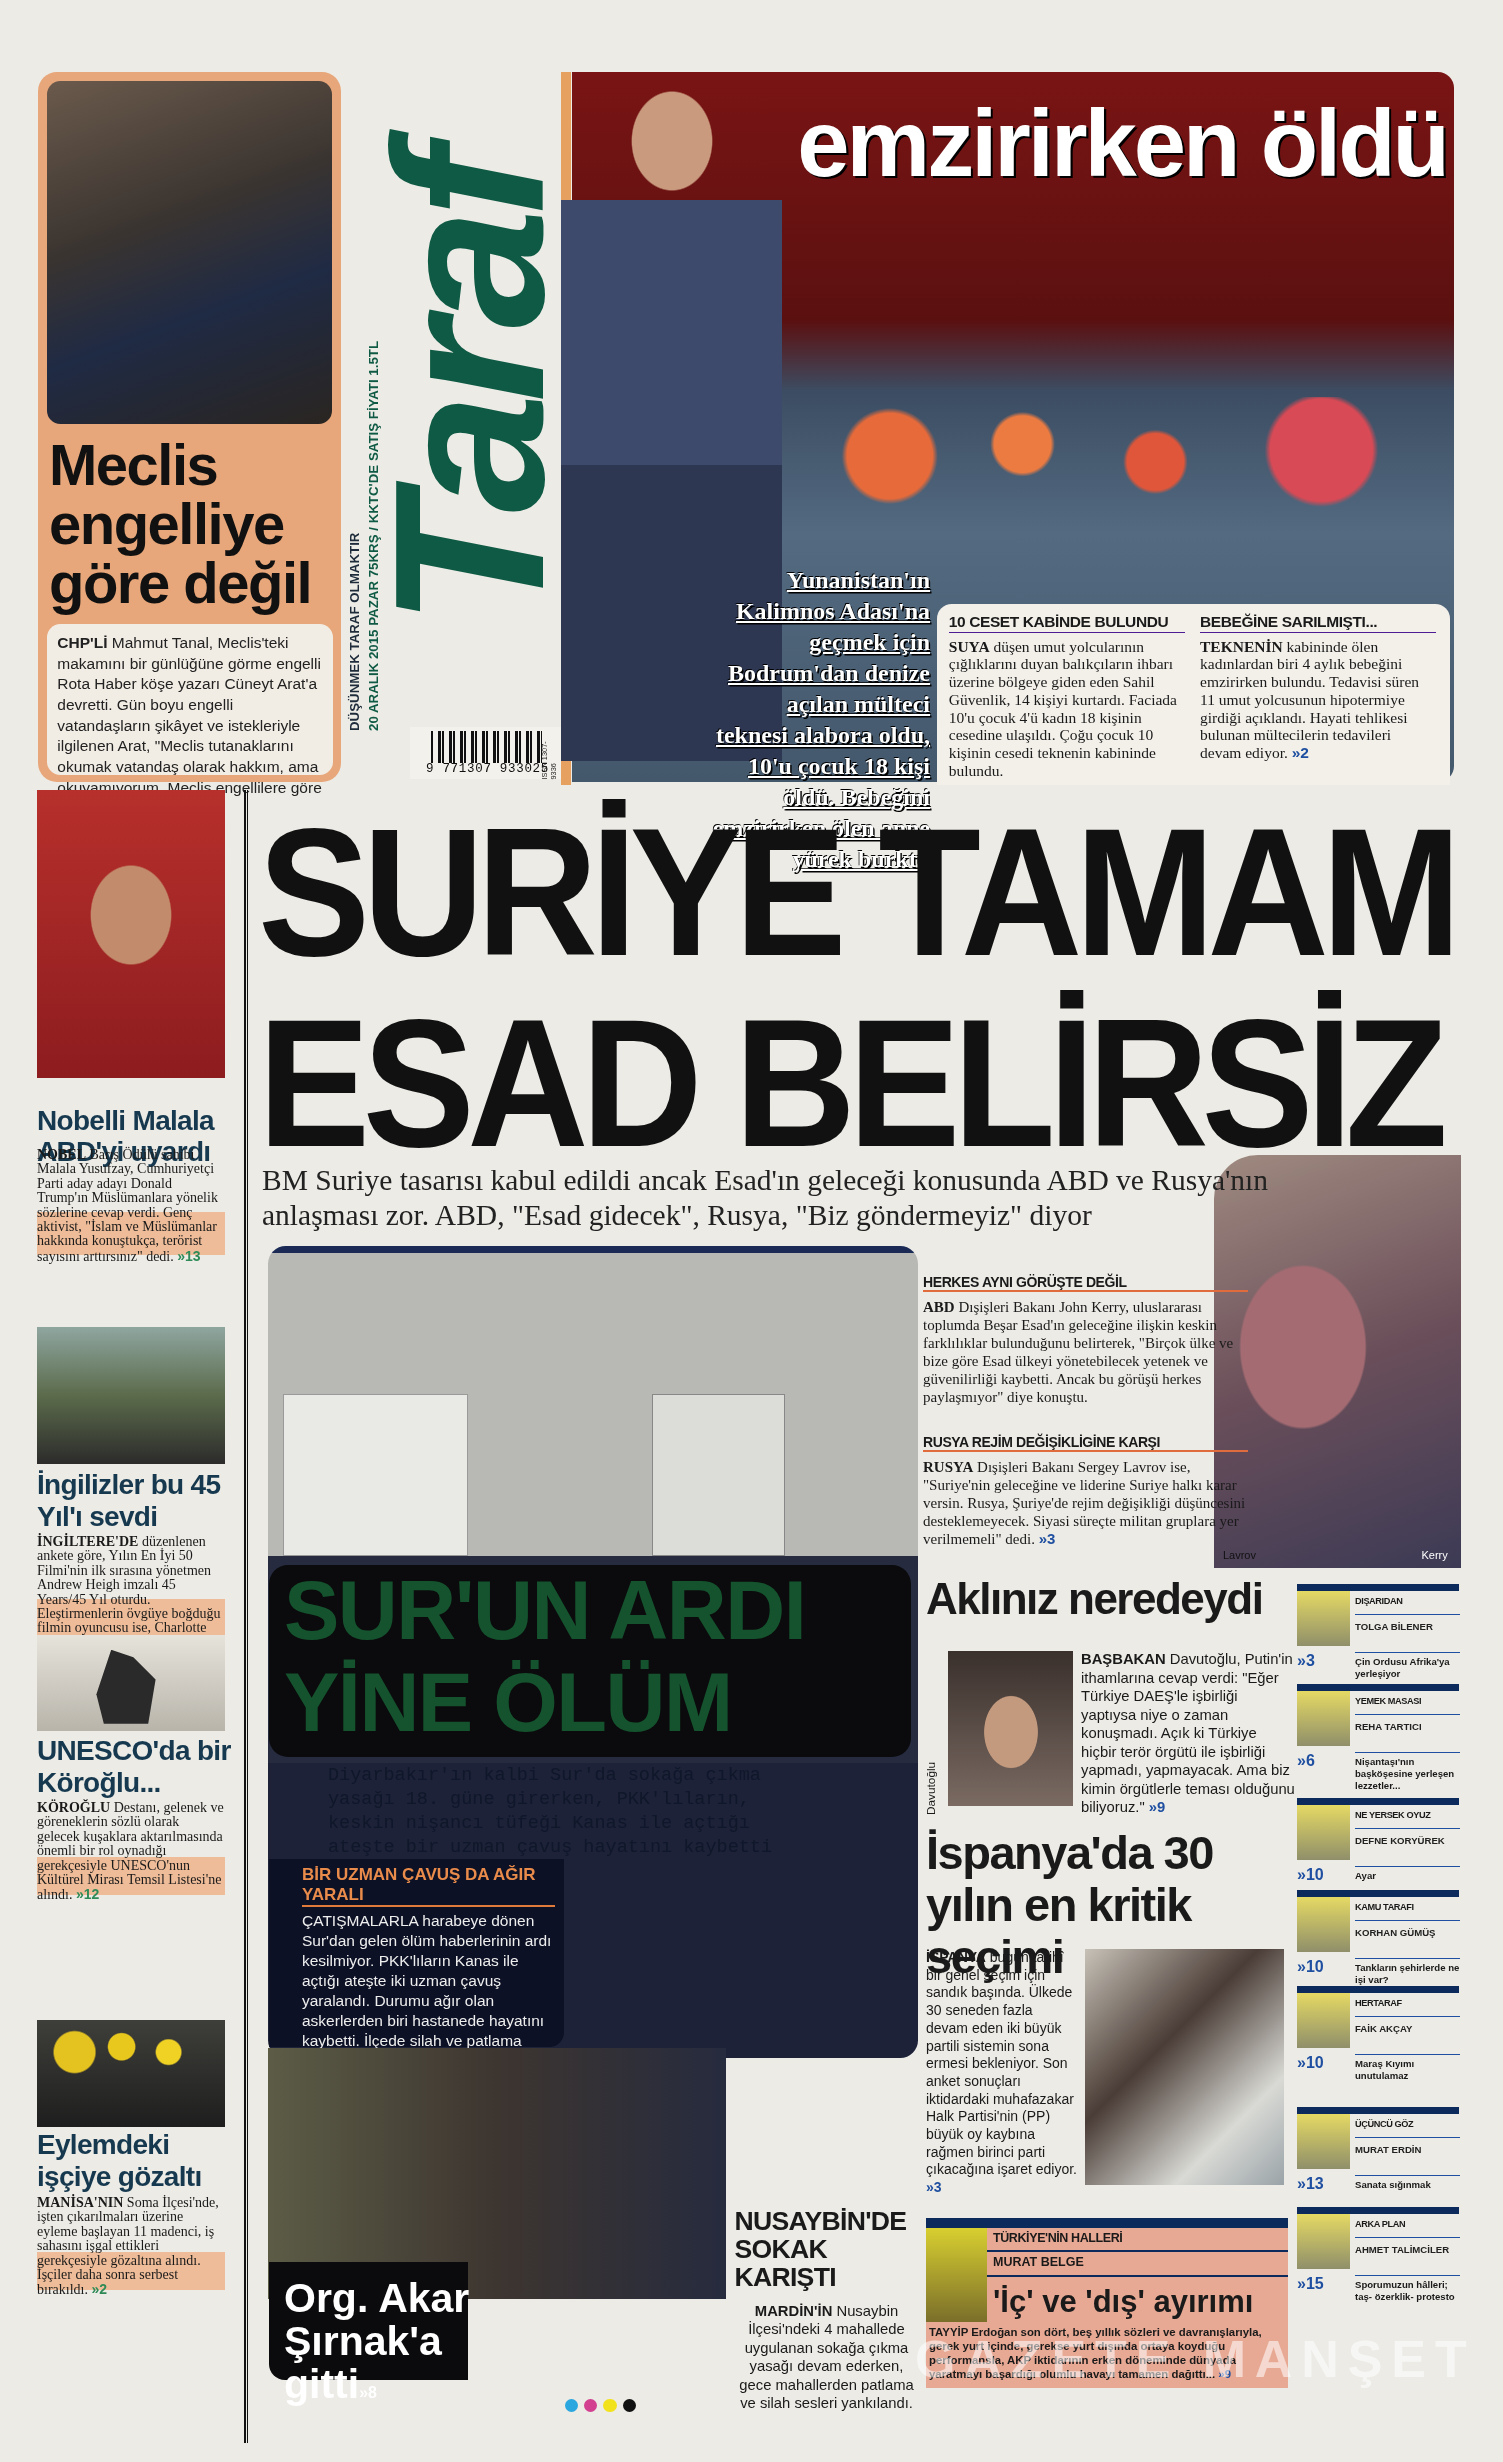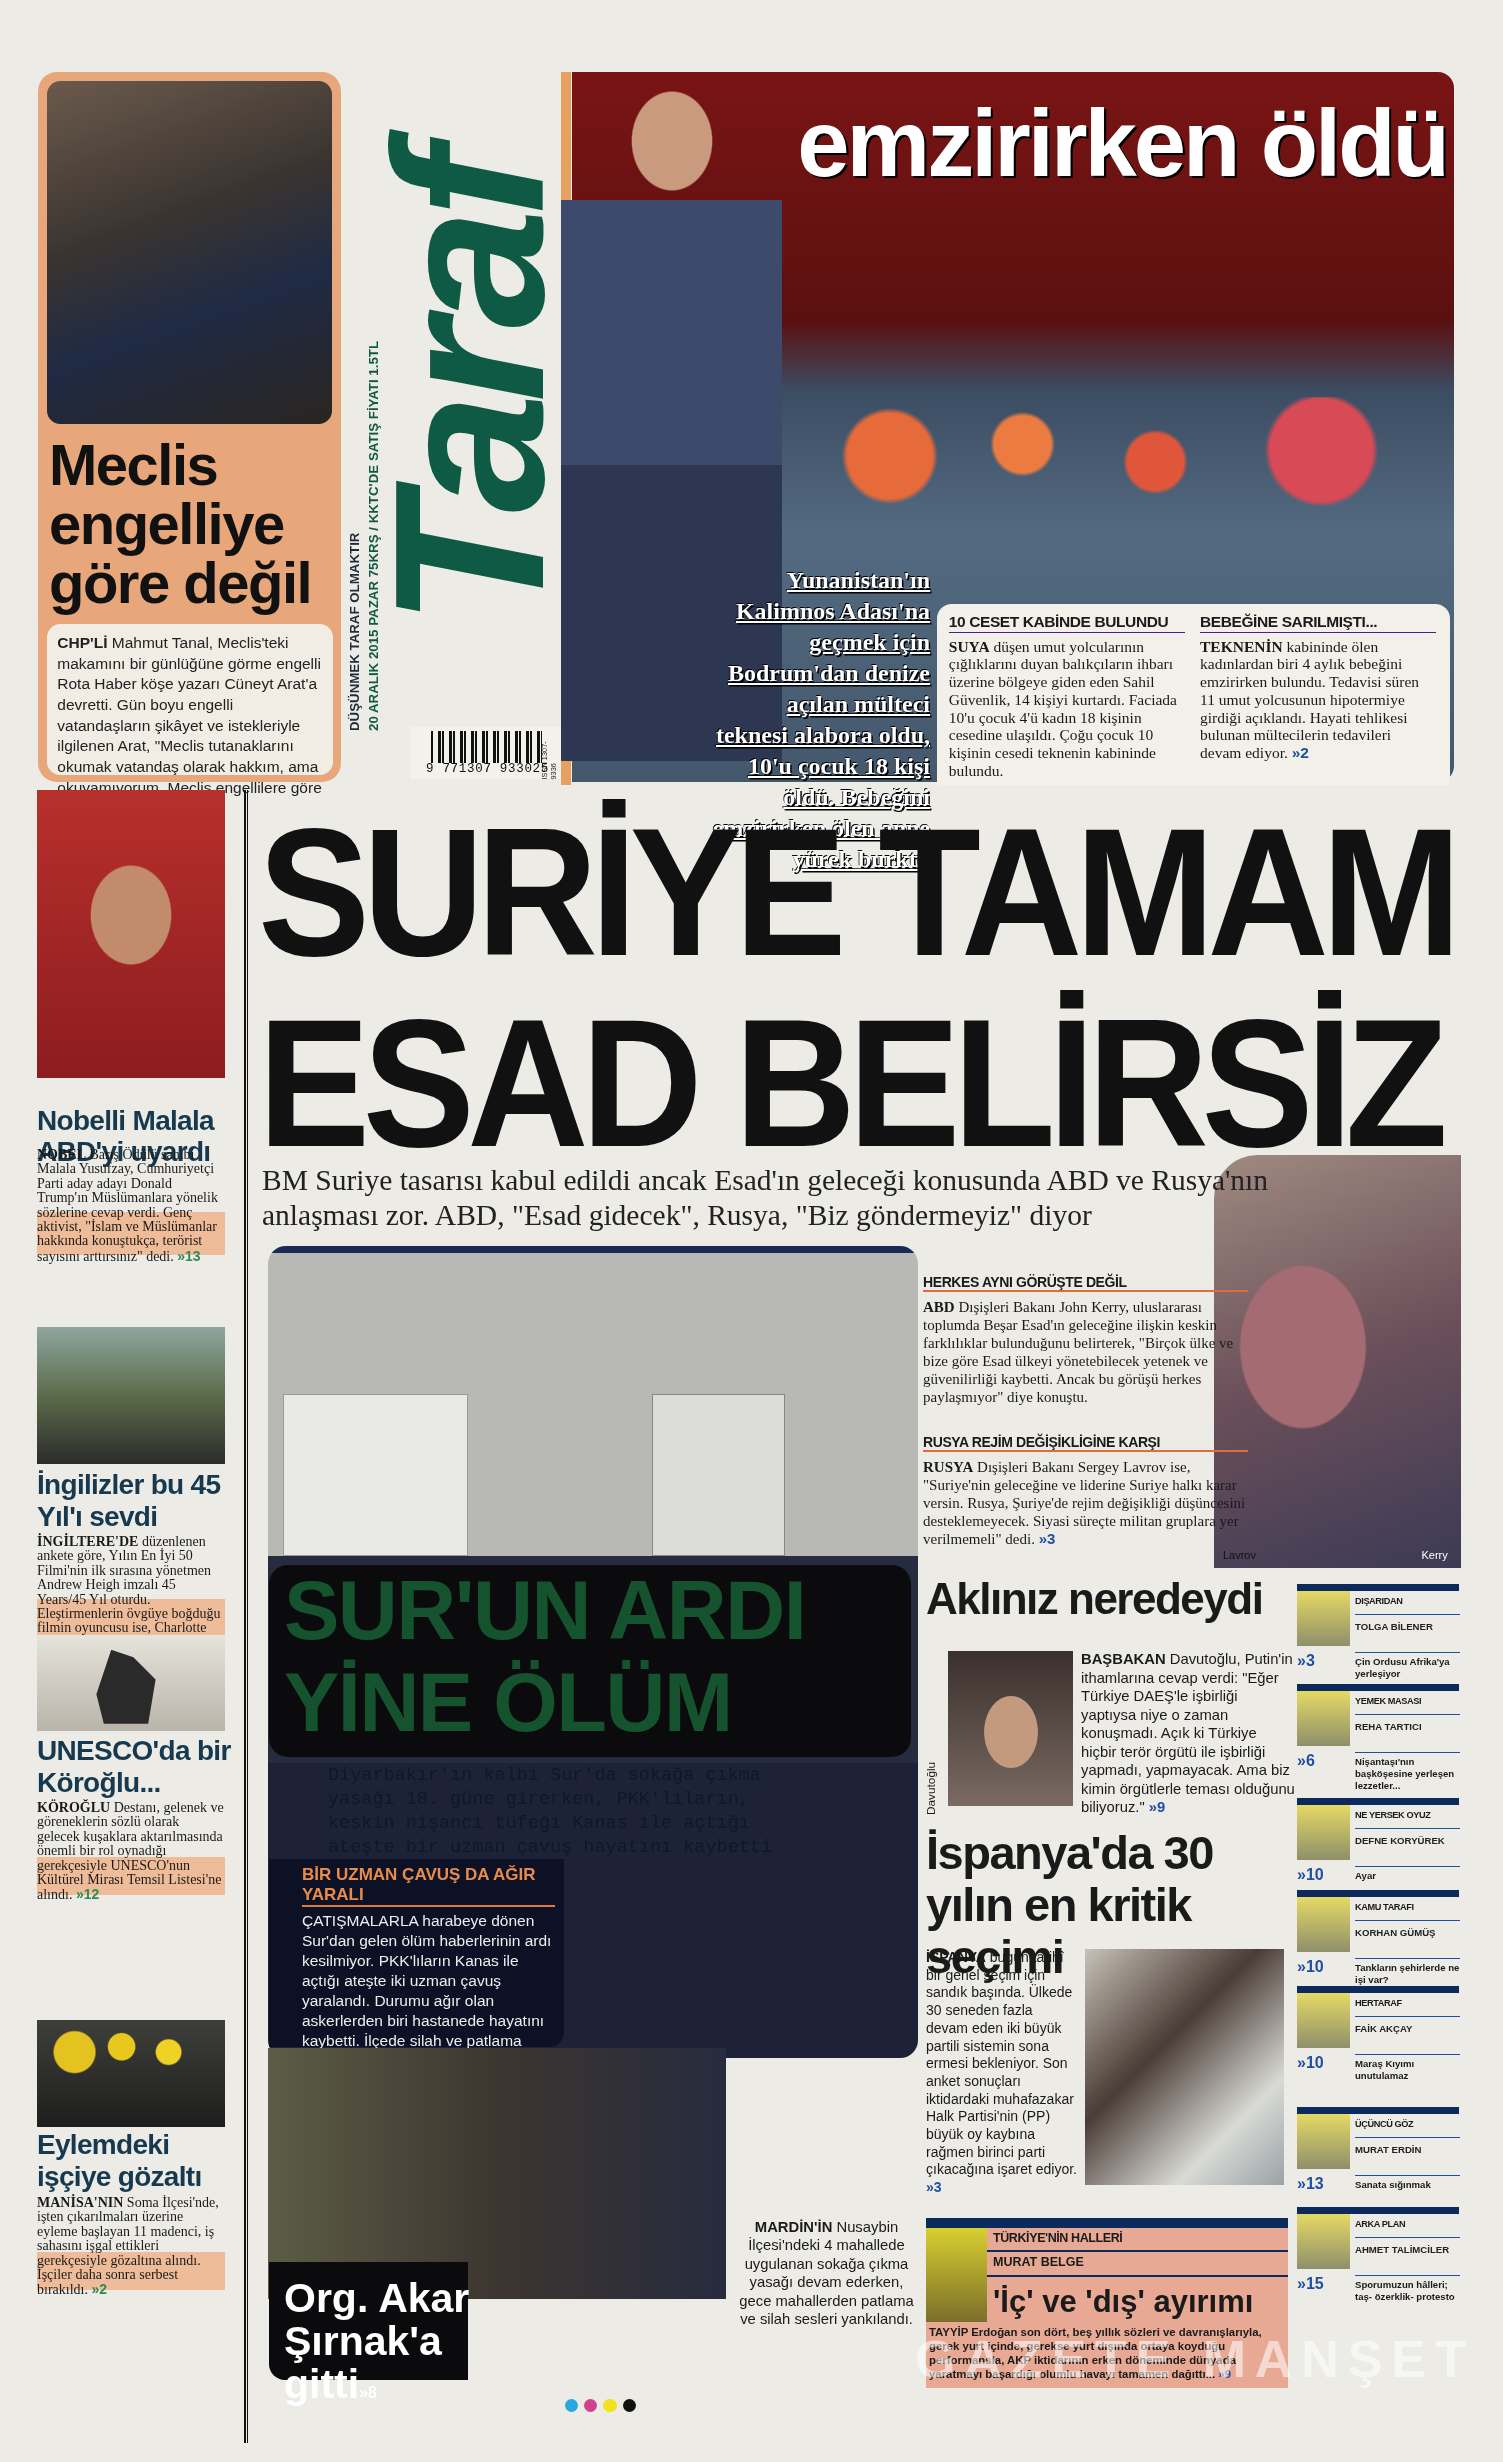--- a/index.html
+++ b/index.html
@@ -245,20 +245,21 @@
     <span style="font-weight:bold;">»8</span></div>
 </div>
 
 <div class="photo" id="akar-photo"></div>
 <div class="abs" id="akar-box"></div>
 <div class="abs" id="akar-title">
   <span>Org. Akar Şırnak'a gitti</span><span style="font-size:16px;">»8</span>
 </div>
 
 <div class="abs" id="nusaybin-box">
+  <div id="nusaybin-title">NUSAYBİN'DE SOKAK KARIŞTI</div>
   <div id="nusaybin-body"><b>MARDİN'İN</b><span> Nusaybin İlçesi'ndeki 4 mahallede uygulanan sokağa çıkma yasağı devam ederken, gece mahallerden patlama ve silah sesleri yankılandı.</span></div>
 </div>
 
 <div class="abs" id="akl-title">Aklınız neredeydi</div>
 <div class="photo" id="davutoglu-photo"></div>
 <div class="abs" id="davutoglu-cap">
     <span>Davutoğlu</span>
   </div>
 <div class="abs" id="akl-body">
   <b>BAŞBAKAN</b><span> Davutoğlu, Putin'in ithamlarına cevap verdi: "Eğer Türkiye DAEŞ'le işbirliği yaptıysa niye o zaman konuşmadı. Açık ki Türkiye hiçbir terör örgütü ile işbirliği yapmadı, yapmayacak. Ama biz kimin örgütlerle teması olduğunu biliyoruz."</span>

